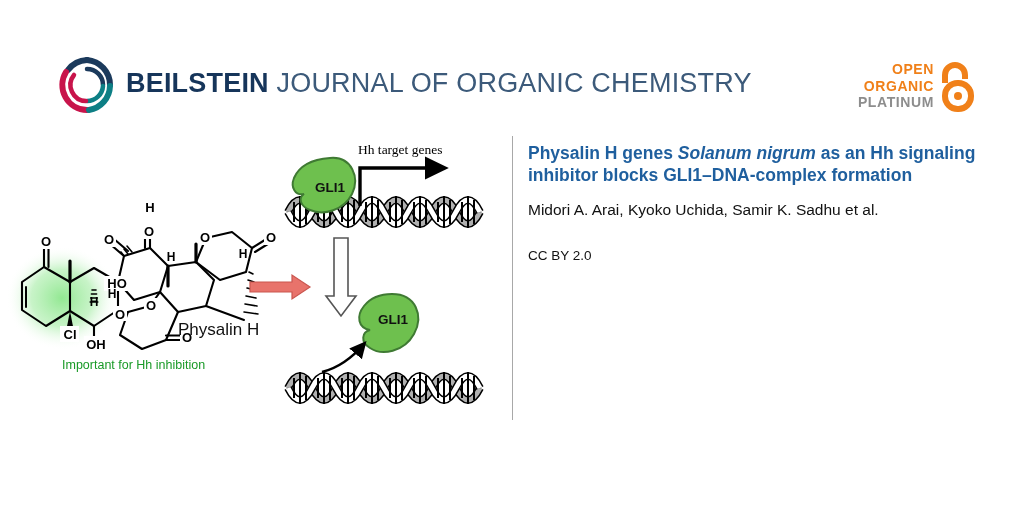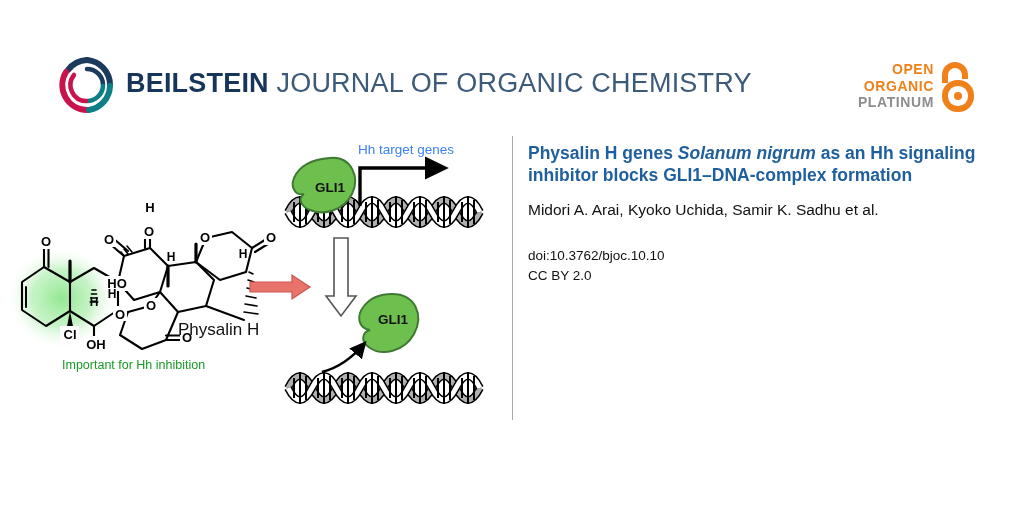--- a/index.html
+++ b/index.html
@@ -48,21 +48,21 @@
   .citation .vol{font-style:italic;}
   .doi{font-size:13.5px;color:#111;line-height:1.5;}
   .lic{font-size:13.5px;color:#111;line-height:1.5;}
 
   
   .graphic{position:absolute;left:0;top:130px;width:512px;height:300px;}
   .svg-abs{position:absolute;left:0;top:0;}
   .lbl{position:absolute;font-family:"Liberation Sans",sans-serif;}
   .lbl-physalin{left:178px;top:190px;font-size:17px;color:#111;}
   .lbl-important{left:62px;top:228px;font-size:12.5px;color:#199a27;}
-  .lbl-hh{left:358px;top:12px;font-size:13.5px;color:#3b82f6;}
+  .lbl-hh{left:358px;top:12px;font-size:13.5px;color:#000000;font-family:Liberation Serif, serif;}
   .lbl-gli1-top{left:315px;top:50px;font-size:13.5px;font-weight:bold;color:#111;}
   .lbl-gli1-bot{left:378px;top:182px;font-size:13.5px;font-weight:bold;color:#111;}
 </style>
 </head>
 <body>
 
 <div class="page">
 
   <div class="header">
 
@@ -320,17 +320,16 @@
     <div class="lbl lbl-gli1-top">GLI1</div>
     <div class="lbl lbl-gli1-bot">GLI1</div>
   </div>
 
   <div class="right">
     <div class="art-title"><span>Physalin H genes </span><i>Solanum nigrum</i><span> as an Hh signaling inhibitor blocks GLI1–DNA-complex formation</span></div>
 
     <div class="authors">Midori A. Arai, Kyoko Uchida, Samir K. Sadhu et al.</div>
 
 
-    <div class="doi">doi:10.3762/bjoc.10.10</div>
     <div class="lic">CC BY 2.0</div>
   </div>
 
 </div>
 
 </body></html>

